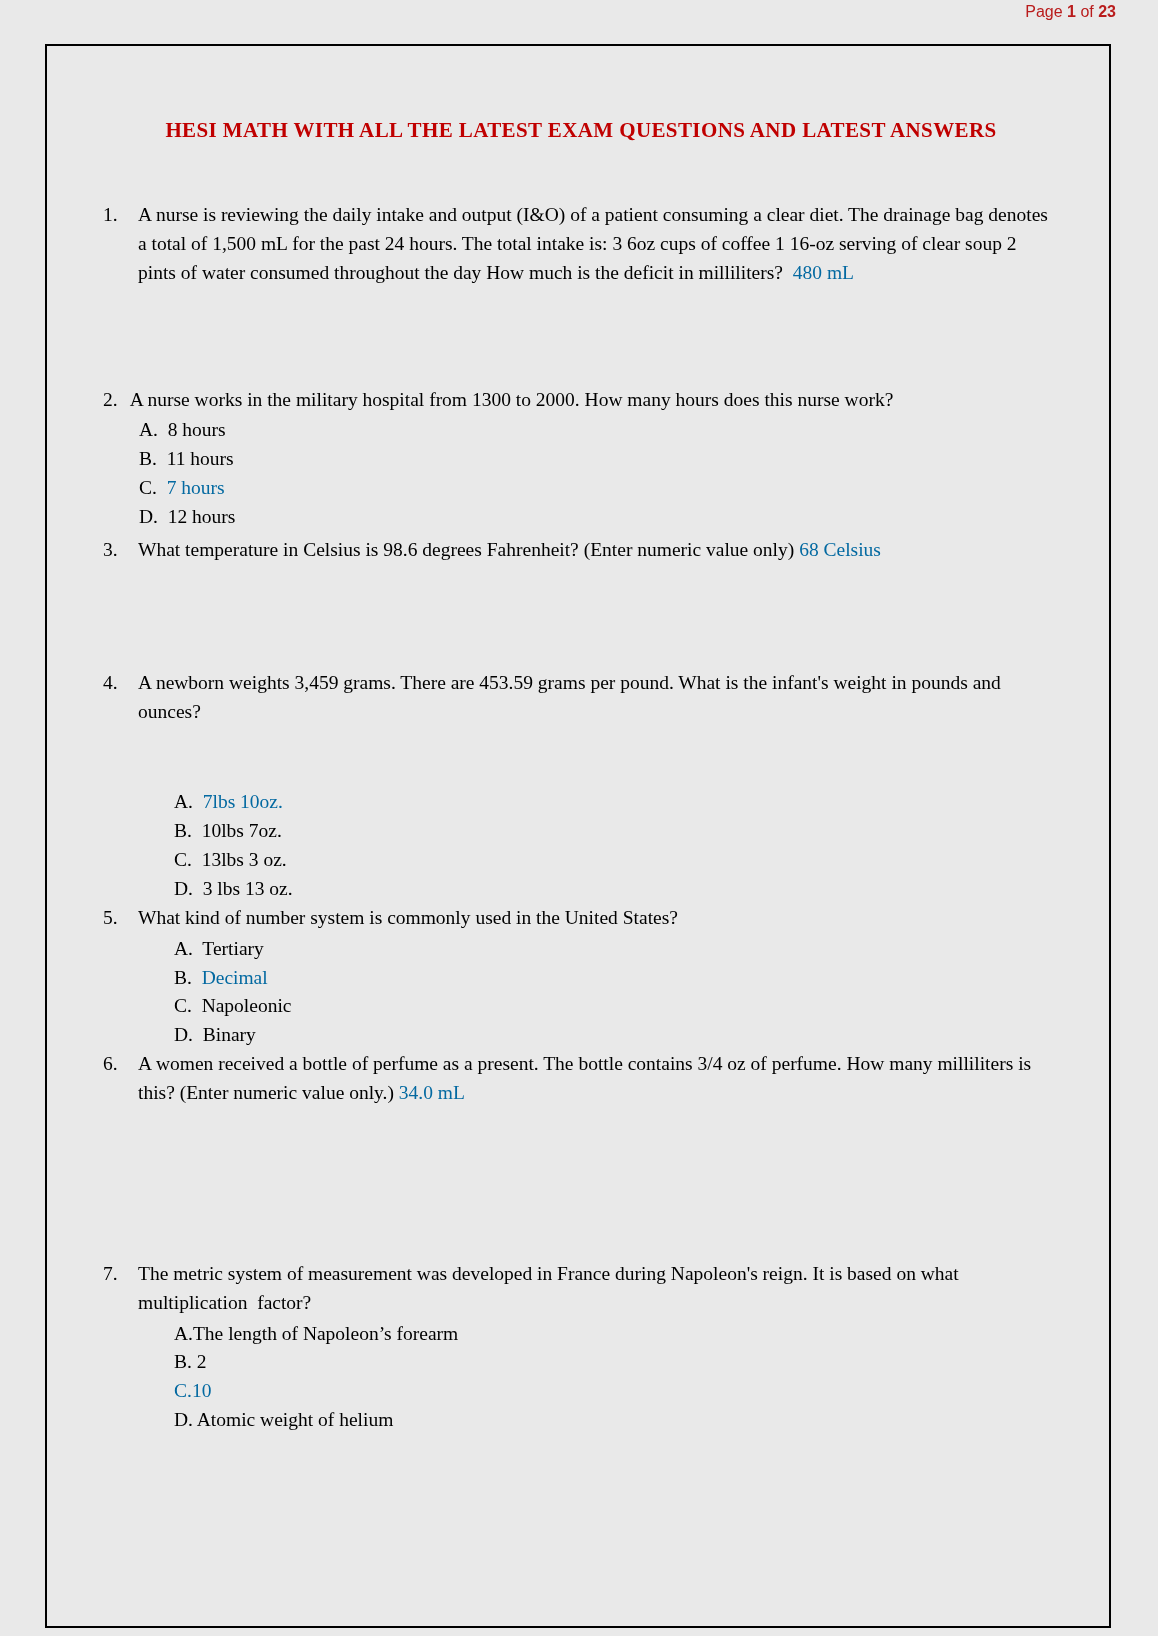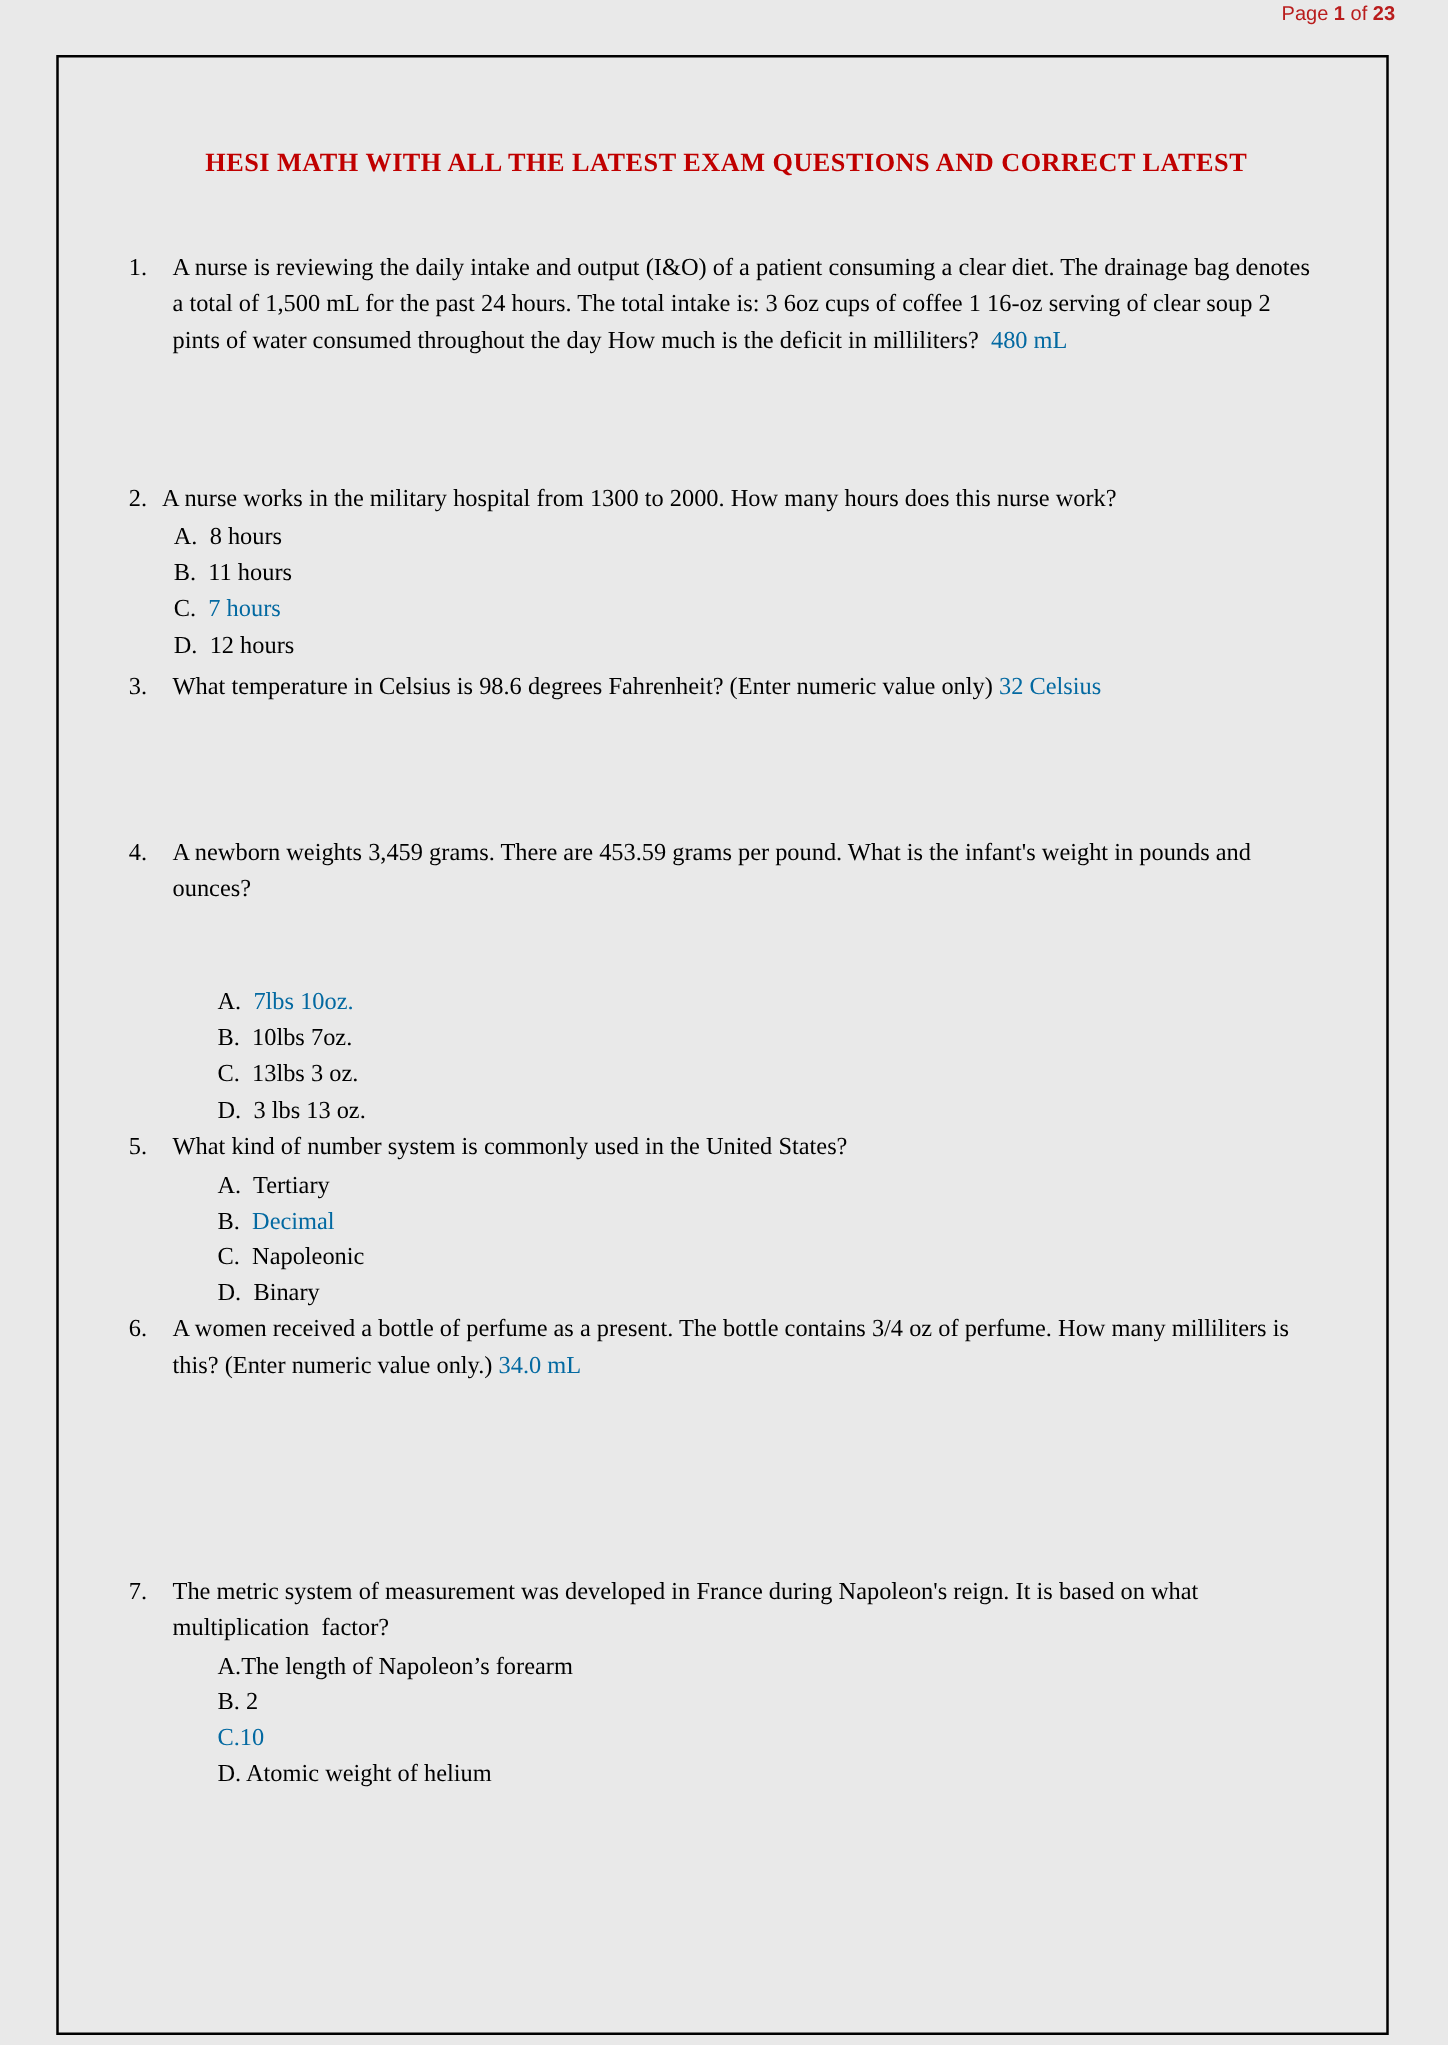--- a/index.html
+++ b/index.html
@@ -60,25 +60,25 @@
   .options.options-gap { margin-top: 62px; }
   .option { white-space: pre-wrap; }
 </style>
 </head>
 <body>
 
 <div>
   <div class="page-header"><span>Page </span><span class="bold">1</span><span> of </span><span class="bold">23</span></div>
 
   <div class="doc-border">
-    <div class="doc-title">HESI MATH WITH ALL THE LATEST EXAM QUESTIONS AND CORRECT LATEST</div>
+    <div class="doc-title">HESI MATH WITH ALL THE LATEST EXAM QUESTIONS AND LATEST ANSWERS</div>
 
     <div class="questions">
         <div class="question" style="margin-bottom: 98px;"><span class="qnum">1.</span><span class="qtext"><span>A nurse is reviewing the daily intake and output (I&amp;O) of a patient consuming a clear diet. The drainage bag denotes a total of 1,500 mL for the past 24 hours. The total intake is: 3 6oz cups of coffee 1 16-oz serving of clear soup 2 pints of water consumed throughout the day How much is the deficit in milliliters?  </span><span class="red">480 mL</span></span></div>
         <div class="question no-hang" style="margin-bottom: 4px;"><span class="qnum">2.</span><span class="qtext"><span>A nurse works in the military hospital from 1300 to 2000. How many hours does this nurse work?</span></span><div class="options"><div class="option"><span>A.  8 hours</span></div><div class="option"><span>B.  11 hours</span></div><div class="option"><span>C.  </span><span class="red">7 hours</span></div><div class="option"><span>D.  12 hours</span></div></div></div>
-        <div class="question" style="margin-bottom: 104px;"><span class="qnum">3.</span><span class="qtext"><span>What temperature in Celsius is 98.6 degrees Fahrenheit? (Enter numeric value only) </span><span class="red">32 Celsius</span></span></div>
+        <div class="question" style="margin-bottom: 104px;"><span class="qnum">3.</span><span class="qtext"><span>What temperature in Celsius is 98.6 degrees Fahrenheit? (Enter numeric value only) </span><span class="red">68 Celsius</span></span></div>
         <div class="question" style="margin-bottom: 0px;"><span class="qnum">4.</span><span class="qtext"><span>A newborn weights 3,459 grams. There are 453.59 grams per pound. What is the infant's weight in pounds and ounces?</span></span><div class="options options-gap"><div class="option"><span>A.  </span><span class="red">7lbs 10oz.</span></div><div class="option"><span>B.  10lbs 7oz.</span></div><div class="option"><span>C.  13lbs 3 oz.</span></div><div class="option"><span>D.  3 lbs 13 oz.</span></div></div></div>
         <div class="question" style="margin-bottom: 0px;"><span class="qnum">5.</span><span class="qtext"><span>What kind of number system is commonly used in the United States?</span></span><div class="options"><div class="option"><span>A.  Tertiary</span></div><div class="option"><span>B.  </span><span class="red">Decimal</span></div><div class="option"><span>C.  Napoleonic</span></div><div class="option"><span>D.  Binary</span></div></div></div>
         <div class="question" style="margin-bottom: 152px;"><span class="qnum">6.</span><span class="qtext"><span>A women received a bottle of perfume as a present. The bottle contains 3/4 oz of perfume. How many milliliters is this? (Enter numeric value only.) </span><span class="red">34.0 mL</span></span></div>
         <div class="question" style="margin-bottom: 0px;"><span class="qnum">7.</span><span class="qtext"><span>The metric system of measurement was developed in France during Napoleon's reign. It is based on what multiplication  factor?</span></span><div class="options"><div class="option"><span>A.The length of Napoleon’s forearm</span></div><div class="option"><span>B. 2</span></div><div class="option"><span class="red">C.10</span></div><div class="option"><span>D. Atomic weight of helium</span></div></div></div>
       </div>
   </div>
 </div>
 
 </body></html>

